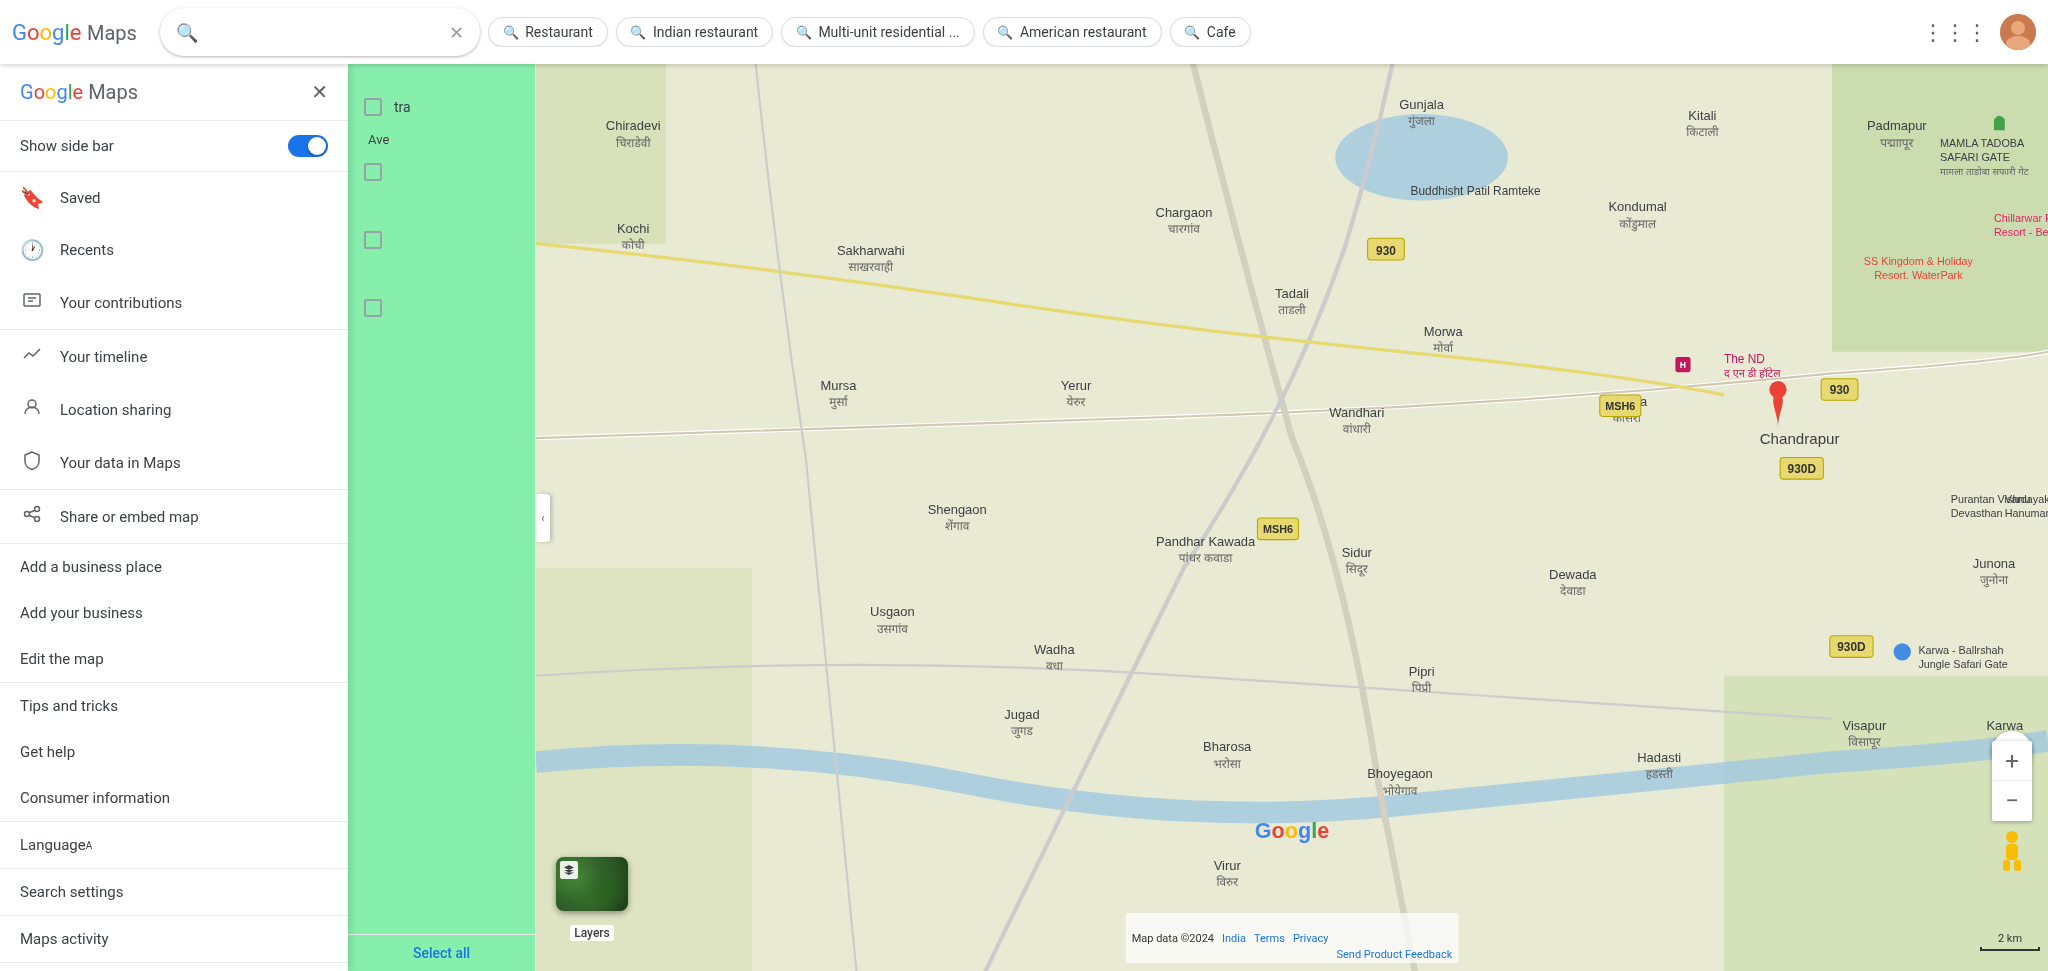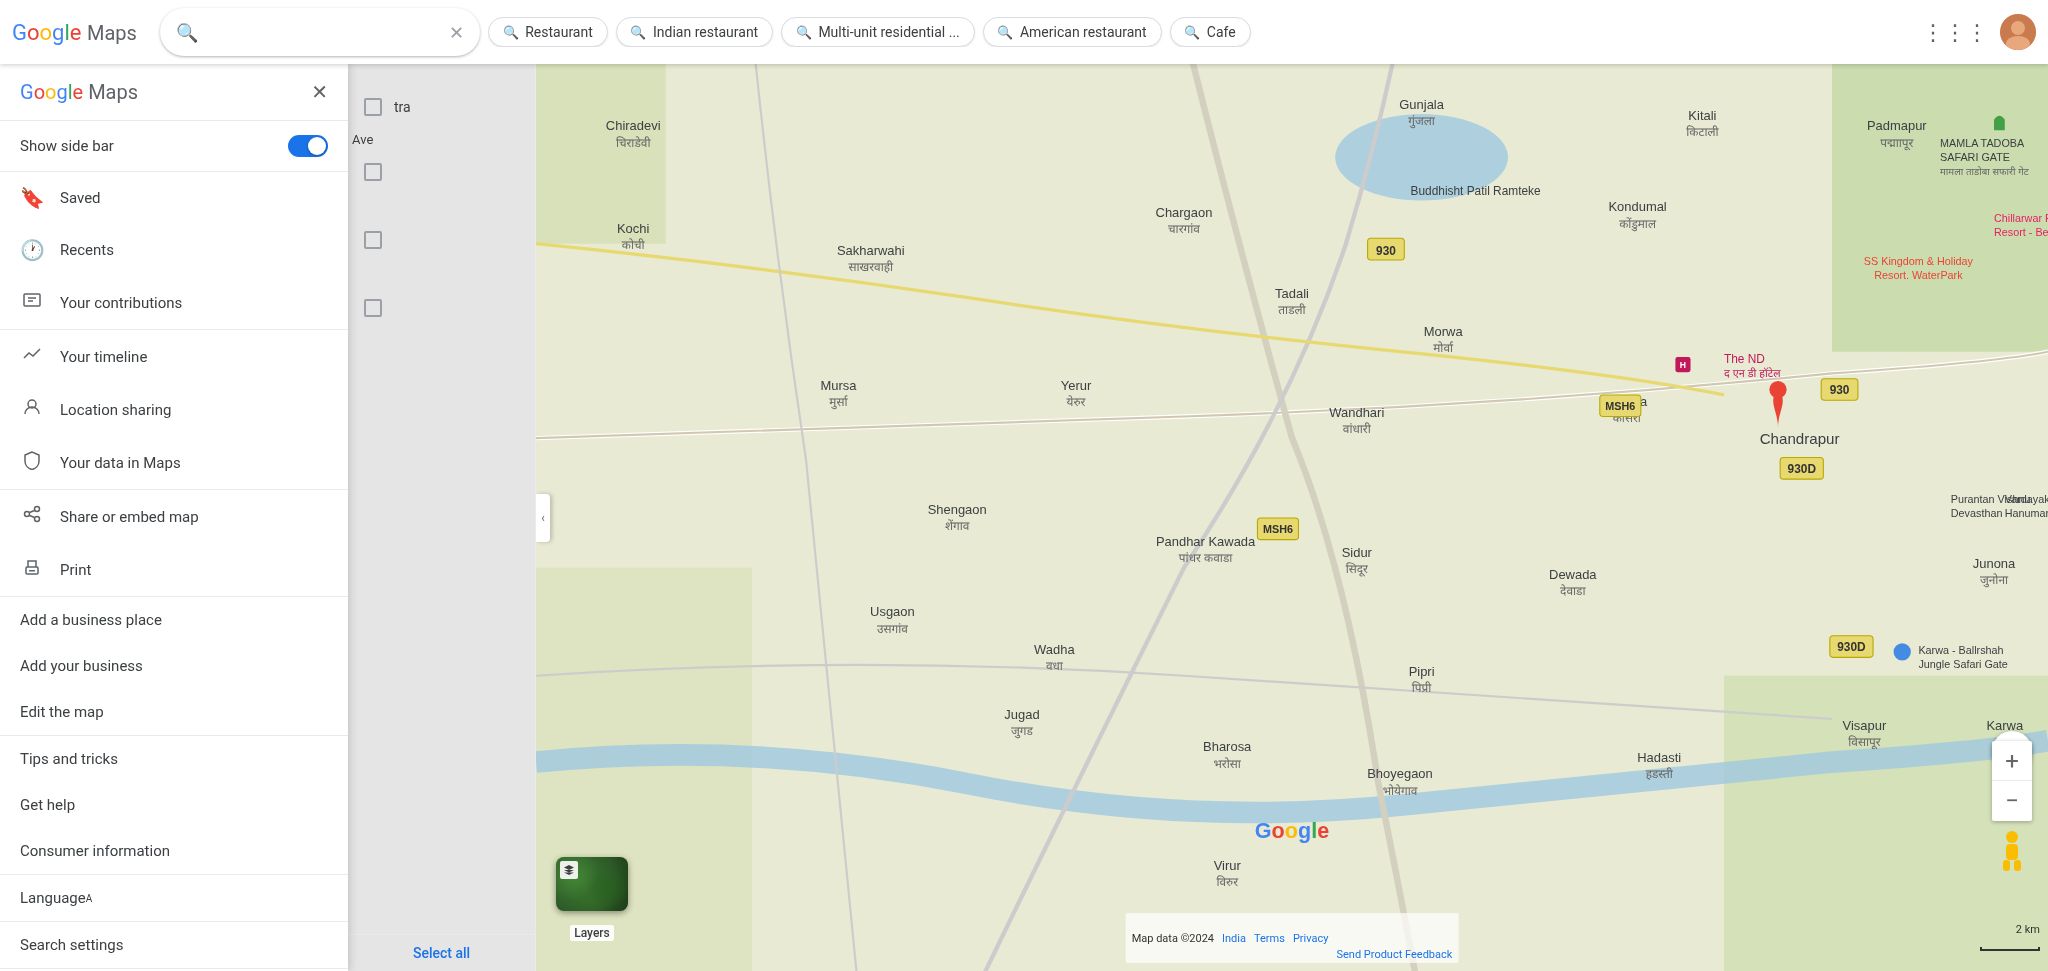--- a/index.html
+++ b/index.html
@@ -416,30 +416,20 @@
           <svg width="20" height="20" viewBox="0 0 20 20" fill="none">
             <circle cx="15" cy="5" r="2.5" stroke="#5f6368" stroke-width="1.5"></circle>
             <circle cx="5" cy="10" r="2.5" stroke="#5f6368" stroke-width="1.5"></circle>
             <circle cx="15" cy="15" r="2.5" stroke="#5f6368" stroke-width="1.5"></circle>
             <line x1="7.5" y1="11.5" x2="12.5" y2="13.5" stroke="#5f6368" stroke-width="1.5"></line>
             <line x1="7.5" y1="8.5" x2="12.5" y2="6.5" stroke="#5f6368" stroke-width="1.5"></line>
           </svg>
         </span>
         <span class="sidebar-item-label">Share or embed map</span>
       </div>
-      <div class="sidebar-item">
-        <span class="sidebar-item-icon">
-          <svg width="20" height="20" viewBox="0 0 20 20" fill="none">
-            <rect x="4" y="10" width="12" height="7" rx="1" stroke="#5f6368" stroke-width="1.5"></rect>
-            <path d="M6 10V4h8v6" stroke="#5f6368" stroke-width="1.5"></path>
-            <rect x="7" y="13" width="6" height="1.5" fill="#5f6368"></rect>
-          </svg>
-        </span>
-        <span class="sidebar-item-label">Print</span>
-      </div>
     </div>
 
     <div class="sidebar-section">
       <div class="sidebar-link">Add a business place</div>
       <div class="sidebar-link">Add your business</div>
       <div class="sidebar-link">Edit the map</div>
     </div>
 
     <div class="sidebar-section">
       <div class="sidebar-link">Tips and tricks</div>
@@ -455,28 +445,28 @@
     </div>
     <div class="sidebar-section">
       <div class="sidebar-link">Search settings</div>
     </div>
     <div class="sidebar-section">
       <div class="sidebar-link">Maps activity</div>
     </div>
 
   </div>
 
-  <div style="width:188px; background:#e5e5e5; z-index:4; border-right:1px solid #e8eaed; display:flex; flex-direction:column; overflow:hidden;">
+  <div style="width:188px; background:#86efac; z-index:4; border-right:1px solid #e8eaed; display:flex; flex-direction:column; overflow:hidden;">
     <div style="padding:16px 16px 8px; font-size:13px; color:#5f6368;"></div>
 
     <div class="list-panel-item">
       <div class="checkbox"></div>
       <span>tra</span>
     </div>
-    <div style="padding:6px 4px; font-size:13px; color:#3c4043;">Ave</div>
+    <div style="padding:6px 20px; font-size:13px; color:#3c4043;">Ave</div>
 
     <div class="list-panel-item">
       <div class="checkbox"></div>
       <span></span>
     </div>
     <div style="height:30px;"></div>
 
     <div class="list-panel-item">
       <div class="checkbox"></div>
       <span></span>
@@ -703,19 +693,19 @@
     </div>
 
     <div style="position:absolute; bottom:8px; left:50%; transform:translateX(-50%); font-size:11px; color:#333; display:flex; gap:8px; align-items:center; background:rgba(255,255,255,0.7); padding:2px 6px; border-radius:2px;">
       <span>Map data ©2024</span>
       <span style="color:#1a73e8; cursor:pointer;">India</span>
       <span style="color:#1a73e8; cursor:pointer;">Terms</span>
       <span style="color:#1a73e8; cursor:pointer;">Privacy</span>
       <span style="color:#1a73e8; cursor:pointer;margin-top:33px;">Send Product Feedback</span>
     </div>
 
-    <div style="position:absolute; bottom:20px; right:8px; display:flex; flex-direction:column; align-items:flex-end; gap:11px;">
+    <div style="position:absolute; bottom:20px; right:8px; display:flex; flex-direction:column; align-items:center; gap:2px;">
       <span style="font-size:11px; color:#333;">2 km</span>
       <div style="width:60px; height:4px; border:2px solid #333; border-top:none;"></div>
     </div>
 
   </div>
 </div>
 
 </body></html>

